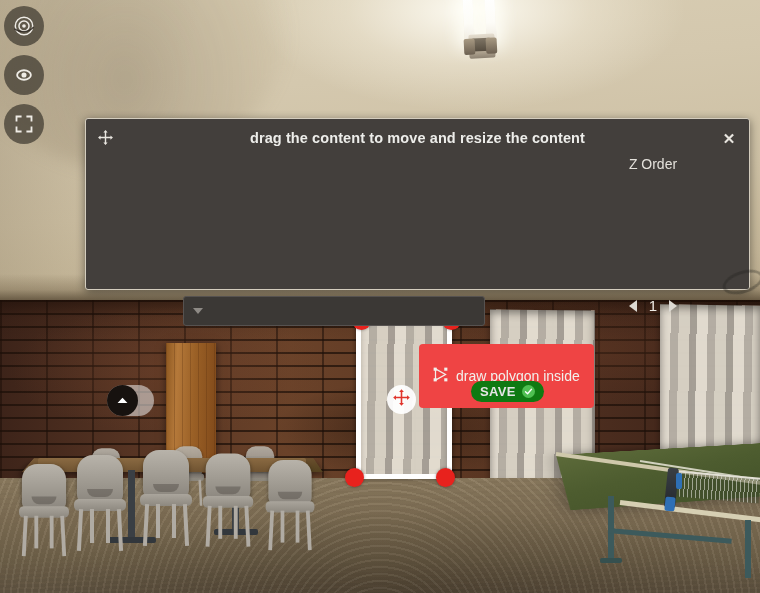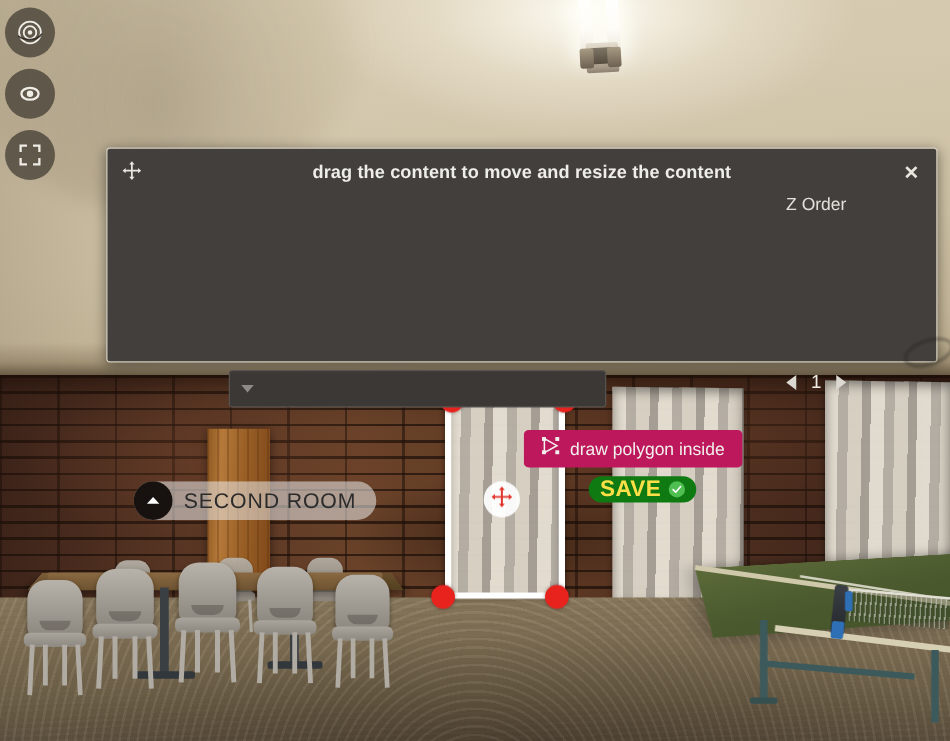--- a/index.html
+++ b/index.html
@@ -504,45 +504,45 @@
     border: 3px solid rgba(28,26,24,0.30);
     transform: rotate(-18deg);
     filter: blur(0.7px);
   }
   .draw-btn {
     position: absolute;
     left: 333px; top: 225px;
     height: 30px;
     display: flex; align-items: center;
     gap: 8px;
-    padding: 0 14px;
-    background: #be185d;
+    padding: 17px 14px;
+    background: #ef4444;
     border-radius: 4px;
     cursor: pointer;
   }
   .draw-btn-label {
     font-size: 14px;
     color: #f2f0ec;
     white-space: nowrap;
   }
   .save-btn {
     position: absolute;
     left: 385px; top: 262px;
     height: 21px;
     display: flex; align-items: center;
     gap: 6px;
     padding: 0 9px;
     background: #0f7a12;
     border-radius: 11px;
     cursor: pointer;
   }
   .save-label {
-    font-size: 18px;
+    font-size: 13px;
     font-weight: bold;
-    color: #fde047;
+    color: #e5e5e5;
     letter-spacing: 0.3px;
   }
   .save-check {
     width: 13px; height: 13px;
     border-radius: 50%;
     background: #4fbf52;
     display: flex; align-items: center; justify-content: center;
     flex: 0 0 auto;
   }
 </style>
@@ -692,21 +692,20 @@
       </svg>
     </span>
   </div>
 
   <div class="hotspot">
     <span class="hotspot-circle">
       <svg width="17" height="17" viewBox="0 0 24 24">
         <path d="M5 15.5 L12 8 L19 15.5 Z" fill="#ffffff"></path>
       </svg>
     </span>
-    <span class="hotspot-label">SECOND ROOM</span>
   </div>
 
   <div class="selection"></div>
   <div class="handle tl"></div>
   <div class="handle tr"></div>
   <div class="handle bl"></div>
   <div class="handle br"></div>
   <div class="move-knob">
     <span>
       <svg width="19" height="19" viewBox="0 0 24 24">

